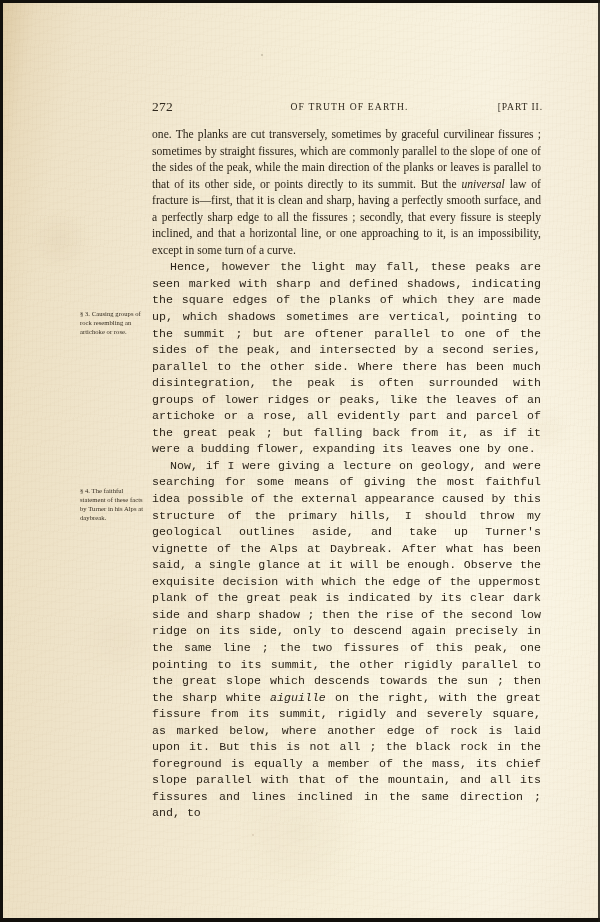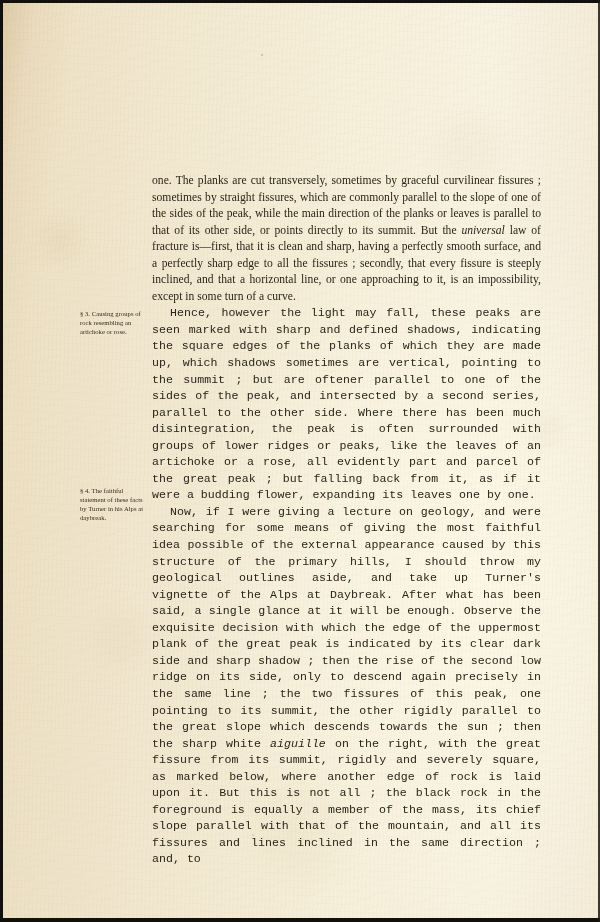--- a/index.html
+++ b/index.html
@@ -109,21 +109,20 @@
     position: absolute;
     left: 152px;
     top: 127px;
     width: 389px;
     color: #2b241a;
     font-size: 11.6px;
     line-height: 16.55px;
     text-align: justify;
     text-justify: inter-word;
     letter-spacing: .02px;
-    margin-top: 46px;
   }
   #column p {
     margin: 0;
     text-align: justify;
   }
   #column p.indent { text-indent: 18px; font-family: Liberation Mono, monospace; }
   #column i { font-style: italic; }
 
   
   .sidenote {
@@ -140,20 +139,25 @@
   #sidenote-4 { top: 486px; }
 </style>
 </head>
 <body>
 
 <div id="page">
 
   <div id="grain"></div>
   <div id="mottle"></div>
 
+  <div id="runhead">
+    <span class="folio">272</span>
+    <span class="title">OF TRUTH OF EARTH.</span>
+    <span class="part">[PART II.</span>
+  </div>
 
   <div class="sidenote" id="sidenote-3">§ 3. Causing groups of rock resembling an artichoke or rose.</div>
   <div class="sidenote" id="sidenote-4">§ 4. The faithful statement of these facts by Turner in his Alps at daybreak.</div>
 
   <div id="column">
 
     <p><span>one. The planks are cut transversely, sometimes by graceful curvilinear fissures ; sometimes by straight fissures, which are commonly parallel to the slope of one of the sides of the peak, while the main direction of the planks or leaves is parallel to that of its other side, or points directly to its summit. But the </span><i>universal</i><span> law of fracture is—first, that it is clean and sharp, having a perfectly smooth surface, and a perfectly sharp edge to all the fissures ; secondly, that every fissure is steeply inclined, and that a horizontal line, or one approaching to it, is an impossibility, except in some turn of a curve.</span></p>
 
     <p class="indent">Hence, however the light may fall, these peaks are seen marked with sharp and defined shadows, indicating the square edges of the planks of which they are made up, which shadows sometimes are vertical, pointing to the summit ; but are oftener parallel to one of the sides of the peak, and intersected by a second series, parallel to the other side. Where there has been much disintegration, the peak is often surrounded with groups of lower ridges or peaks, like the leaves of an artichoke or a rose, all evidently part and parcel of the great peak ; but falling back from it, as if it were a budding flower, expanding its leaves one by one.</p>
 

